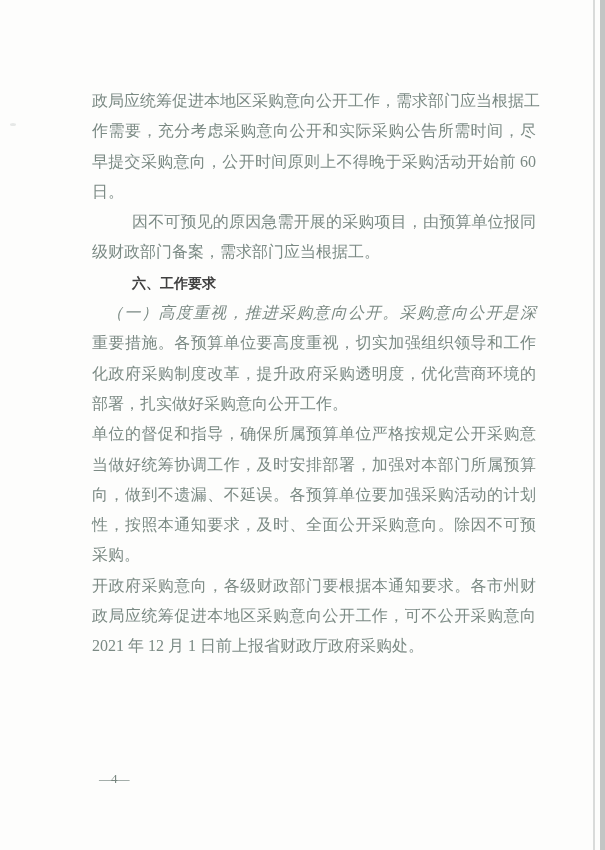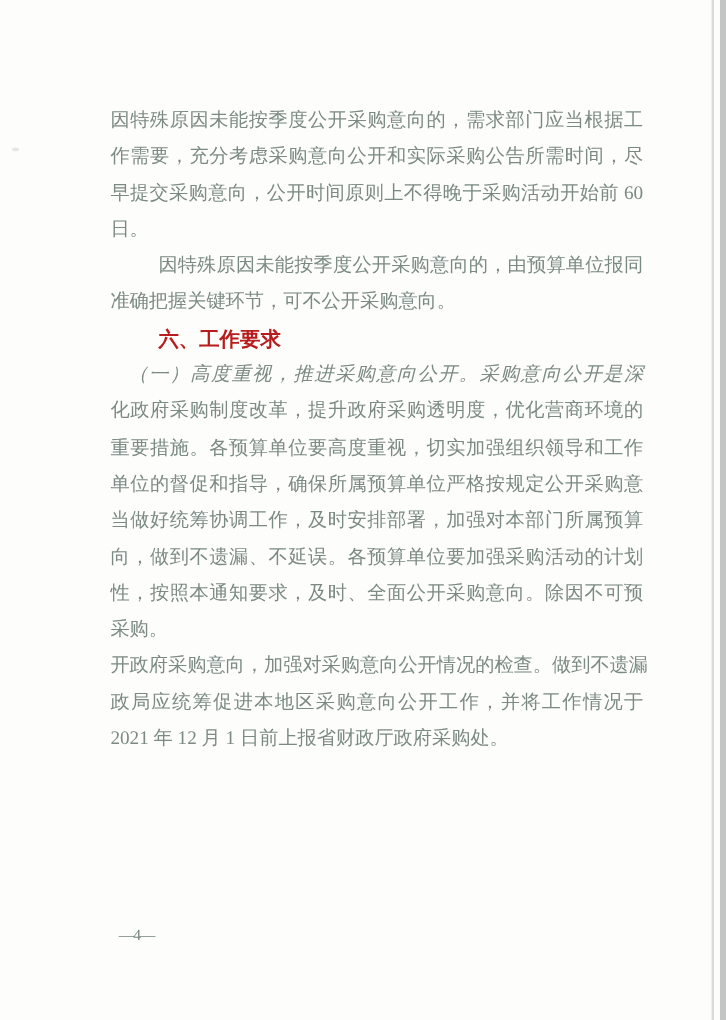--- a/index.html
+++ b/index.html
@@ -61,55 +61,56 @@
     letter-spacing: 0;
   }
   .line.para-end {
     text-align-last: left;
   }
   .line.indent-full { text-indent: 40px; }
   .line.indent-half { text-indent: 15px; font-style: italic; }
   .line.heading {
     font-family: "Liberation Sans", "DejaVu Sans", sans-serif;
     font-weight: bold;
-    color: #b91c1c;
-    font-size: 17px;
+    color: #404040;
+    font-size: 14px;
     text-align-last: left;
   }
   #page-number {
     position: absolute;
     left: 99px;
     top: 771px;
     font-size: 13px;
     letter-spacing: -1px;
     color: #75847d;
     font-family: "Liberation Serif", "DejaVu Serif", serif;
   }
 </style>
 </head>
 <body>
 
 <div id="scan-page">
   <div id="smudge"></div>
   <div id="text-block">
-      <div class="line">因特殊原因未能按季度公开采购意向的，需求部门应当根据工</div>
+      <div class="line">政局应统筹促进本地区采购意向公开工作，需求部门应当根据工</div>
       <div class="line">作需要，充分考虑采购意向公开和实际采购公告所需时间，尽</div>
       <div class="line">早提交采购意向，公开时间原则上不得晚于采购活动开始前 60</div>
       <div class="line para-end">日。</div>
-      <div class="line indent-full">因特殊原因未能按季度公开采购意向的，由预算单位报同</div>
-      <div class="line para-end">准确把握关键环节，可不公开采购意向。</div>
+      <div class="line indent-full">因不可预见的原因急需开展的采购项目，由预算单位报同</div>
+      <div class="line para-end">级财政部门备案，需求部门应当根据工。</div>
       <div class="line heading indent-full para-end">六、工作要求</div>
       <div class="line indent-half">（一）高度重视，推进采购意向公开。采购意向公开是深</div>
+      <div class="line">重要措施。各预算单位要高度重视，切实加强组织领导和工作</div>
       <div class="line">化政府采购制度改革，提升政府采购透明度，优化营商环境的</div>
-      <div class="line">重要措施。各预算单位要高度重视，切实加强组织领导和工作</div>
+      <div class="line para-end">部署，扎实做好采购意向公开工作。</div>
       <div class="line">单位的督促和指导，确保所属预算单位严格按规定公开采购意</div>
       <div class="line">当做好统筹协调工作，及时安排部署，加强对本部门所属预算</div>
       <div class="line">向，做到不遗漏、不延误。各预算单位要加强采购活动的计划</div>
       <div class="line">性，按照本通知要求，及时、全面公开采购意向。除因不可预</div>
       <div class="line para-end">采购。</div>
-      <div class="line">开政府采购意向，加强对采购意向公开情况的检查。做到不遗漏</div>
-      <div class="line">政局应统筹促进本地区采购意向公开工作，并将工作情况于</div>
+      <div class="line">开政府采购意向，各级财政部门要根据本通知要求。各市州财</div>
+      <div class="line">政局应统筹促进本地区采购意向公开工作，可不公开采购意向</div>
       <div class="line para-end">2021 年 12 月 1 日前上报省财政厅政府采购处。</div>
     </div>
   <div id="page-number">—4—</div>
   <div id="edge-line"></div>
   <div id="edge-strip"></div>
 </div>
 
 </body></html>

